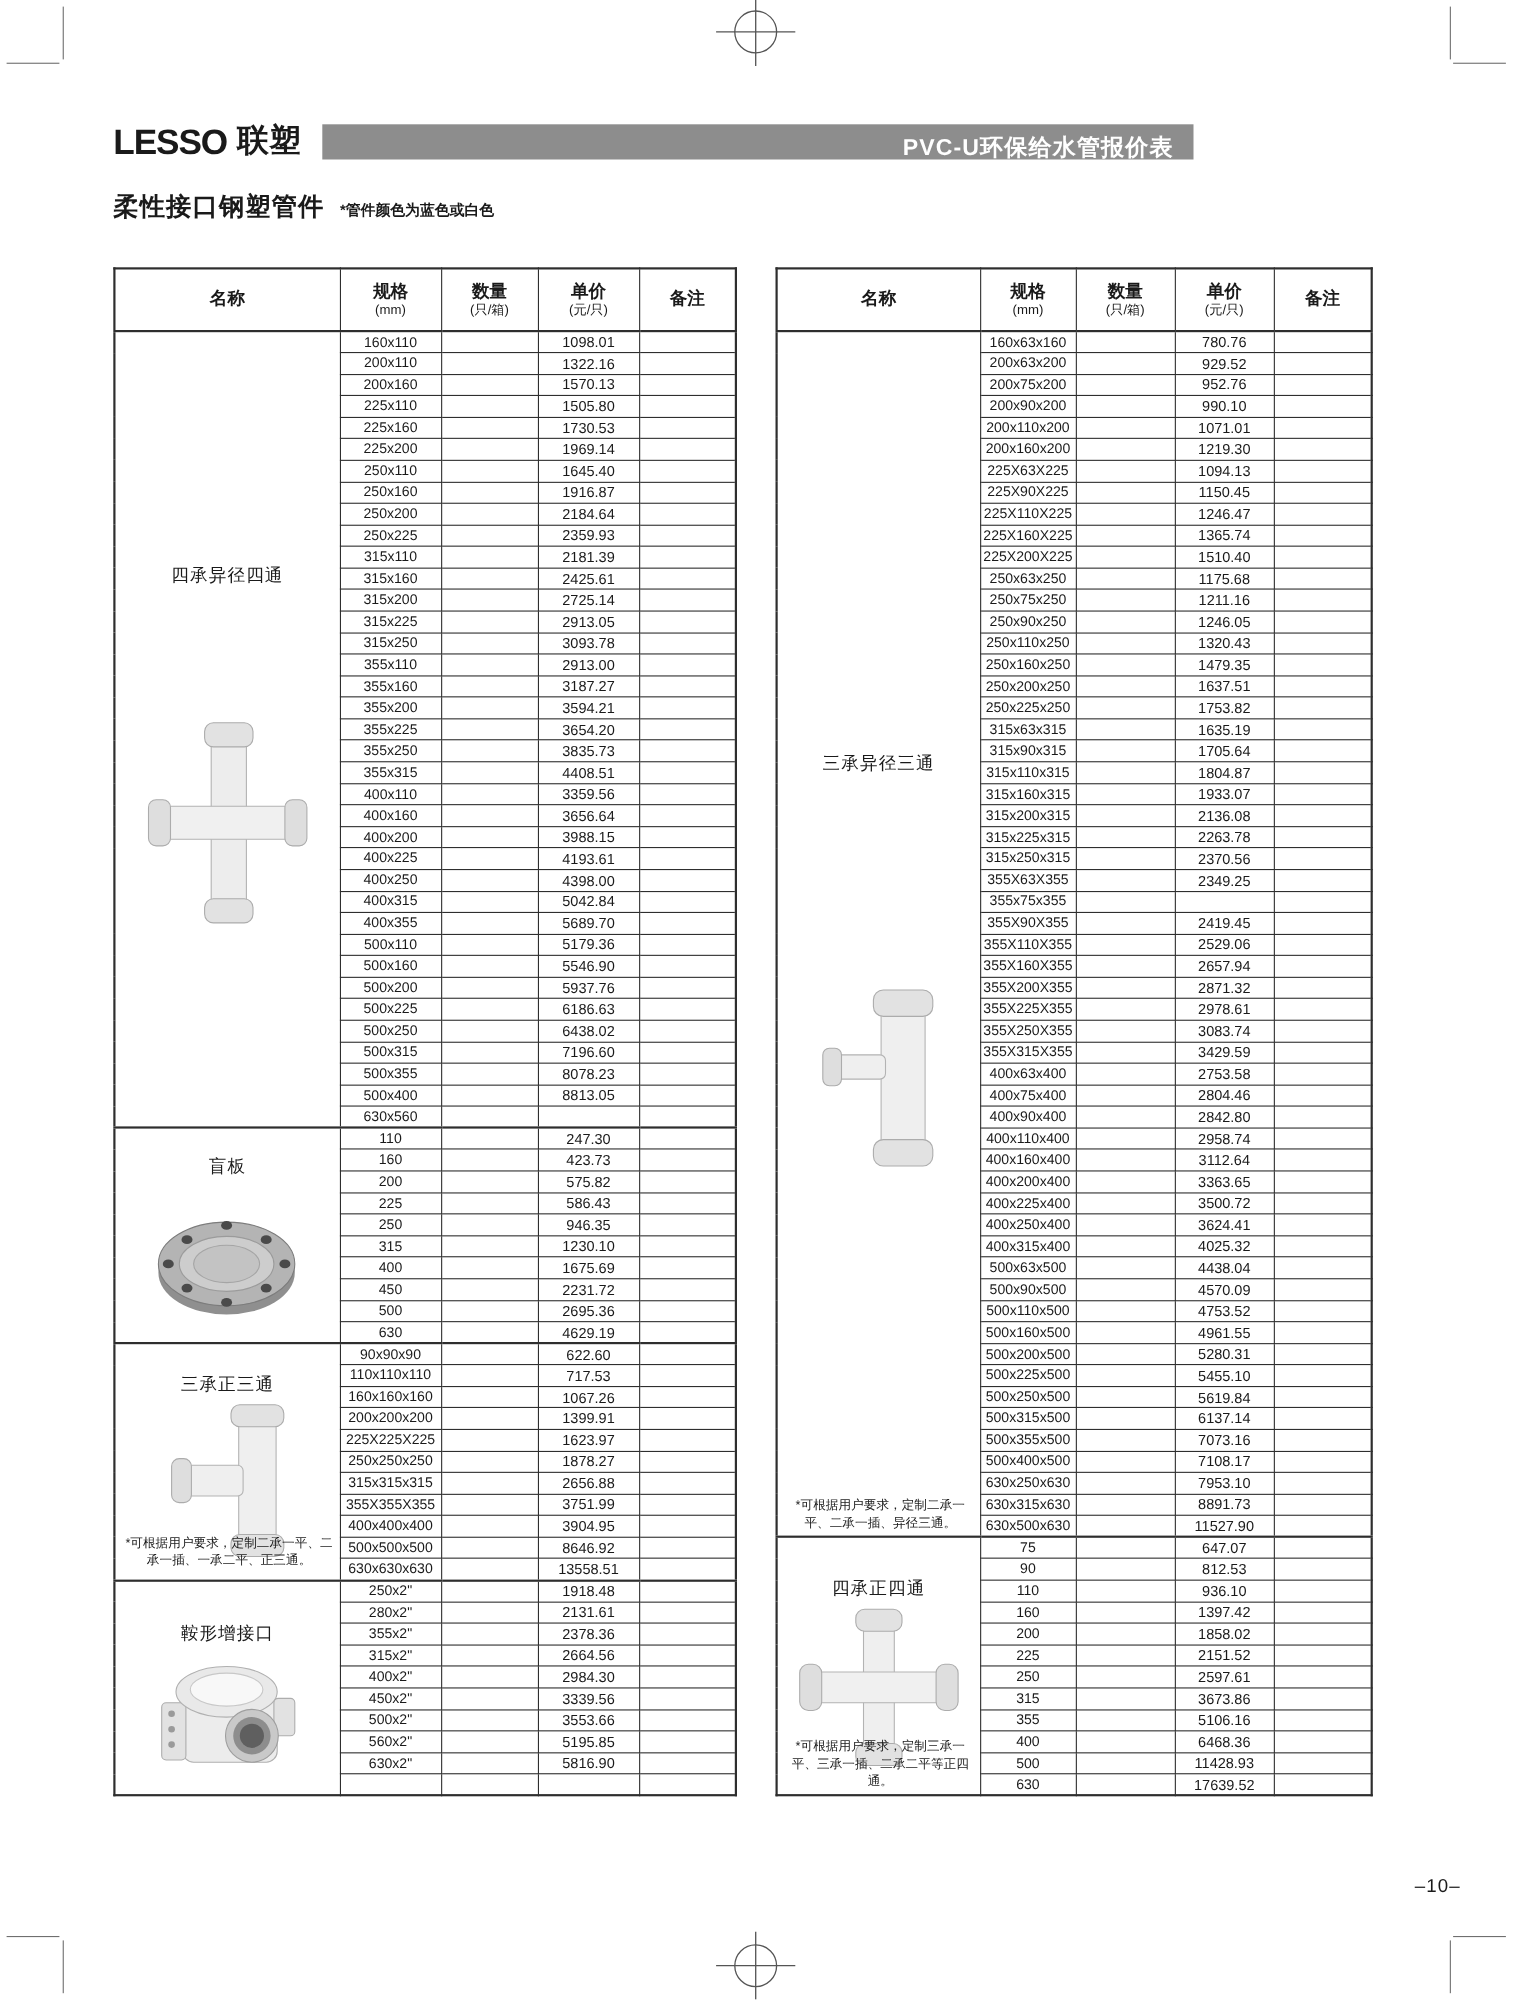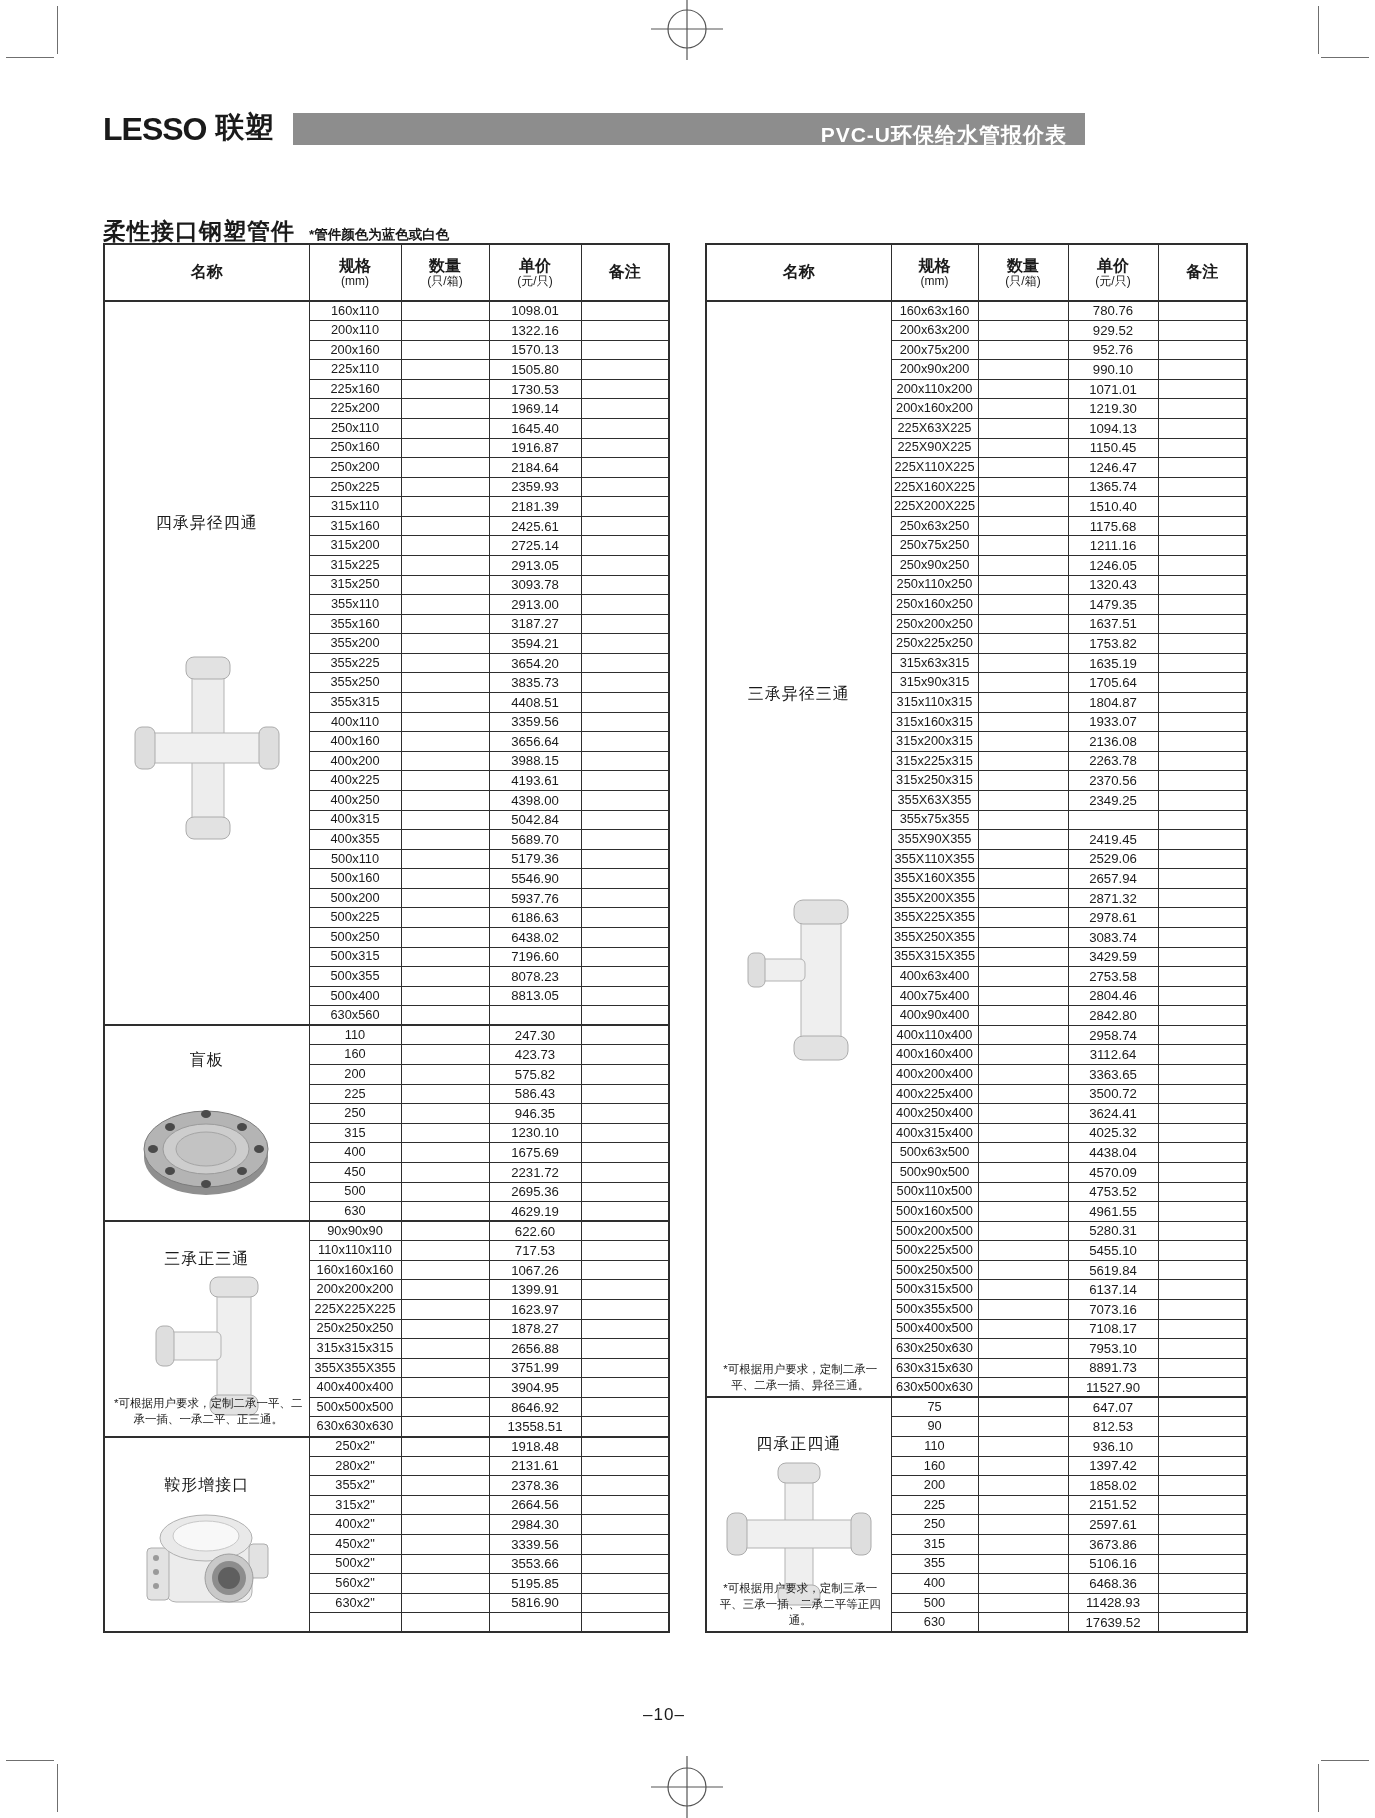--- a/index.html
+++ b/index.html
@@ -10,21 +10,21 @@
   .crop{position:absolute;background:#6f6f6f;}
   .regmark{position:absolute;}
 
   
   .brand{position:absolute;left:103px;top:108px;display:flex;align-items:flex-end;gap:9px;}
   .brand-en{font-size:32px;font-weight:900;letter-spacing:-1px;}
   .brand-cn{font-size:29px;font-weight:800;}
   .banner{position:absolute;left:293px;top:113px;width:792px;height:32px;background:#8d8d8d;
           color:#fff;font-size:21px;font-weight:bold;line-height:44px;text-align:right;
           padding-right:18px;box-sizing:border-box;letter-spacing:1px;}
-  .titlebar{position:absolute;left:103px;top:172px;display:flex;align-items:baseline;gap:14px;margin-top:44px;}
+  .titlebar{position:absolute;left:103px;top:172px;display:flex;align-items:baseline;gap:14px;}
   .page-title{font-size:23px;font-weight:bold;letter-spacing:1px;}
   .title-note{font-size:13.5px;font-weight:600;}
 
   
   .table-host{position:absolute;}
   #left-table{left:103px;top:243px;width:567px;}
   #right-table{left:705px;top:243px;width:543px;}
   .price-table{border-collapse:collapse;table-layout:fixed;width:100%;border:2px solid #2e2e2e;}
   .price-table th,.price-table td{border:1px solid #2e2e2e;padding:0;text-align:center;vertical-align:middle;}
   .price-table thead tr{height:57px;}
@@ -49,21 +49,21 @@
   .sec-left-2 .name-label{padding-top:9px;}
   .sec-left-2 .product-image{margin-top:5px;}
   .sec-left-2 .section-note{bottom:8px;}
   .sec-left-3 .name-label{padding-top:17px;}
   .sec-left-3 .product-image{margin-top:8px;}
   .sec-right-0 .name-label{padding-top:48px;}
   .sec-right-0 .product-image{margin-top:192px;}
   .sec-right-1 .name-label{padding-top:13px;}
   .sec-right-1 .product-image{margin-top:5px;}
 
-  .footer{position:absolute;left:0;top:1705px;width:1328px;text-align:center;
+  .footer{position:absolute;left:0;top:1705px;width:1328px;text-align:right;
           font-size:17px;letter-spacing:1px;}
 </style>
 </head>
 <body>
 
 <div class="page">
 
   <div class="crop" style="left:57px;top:6px;width:1px;height:48px;"></div>
   <div class="crop" style="left:6px;top:57px;width:48px;height:1px;"></div>
   <div class="crop" style="left:1318px;top:6px;width:1px;height:48px;"></div>

